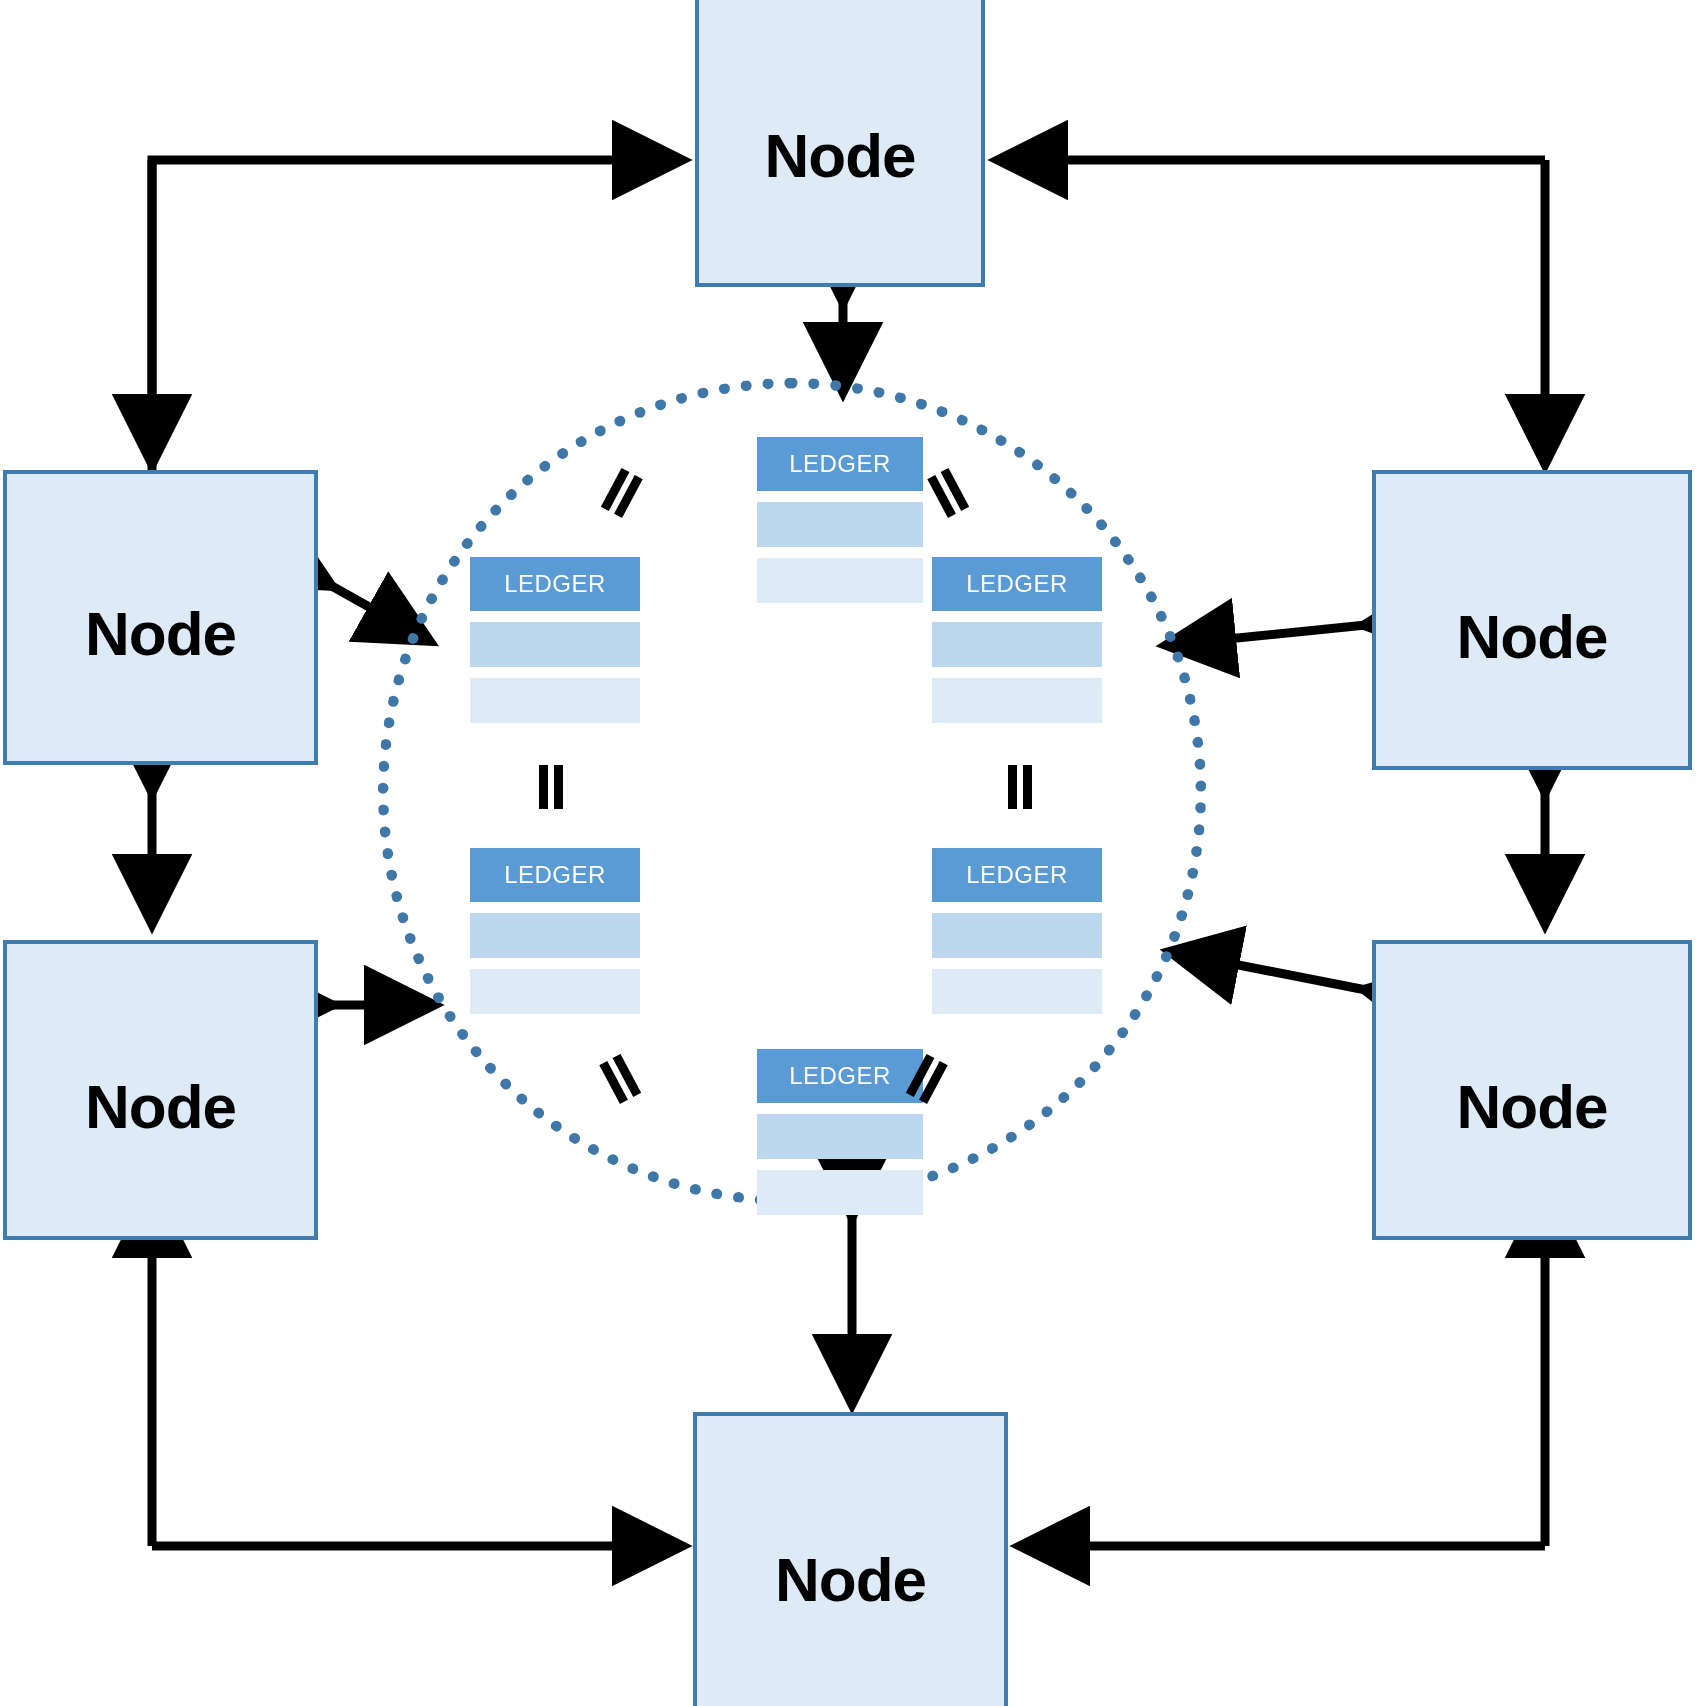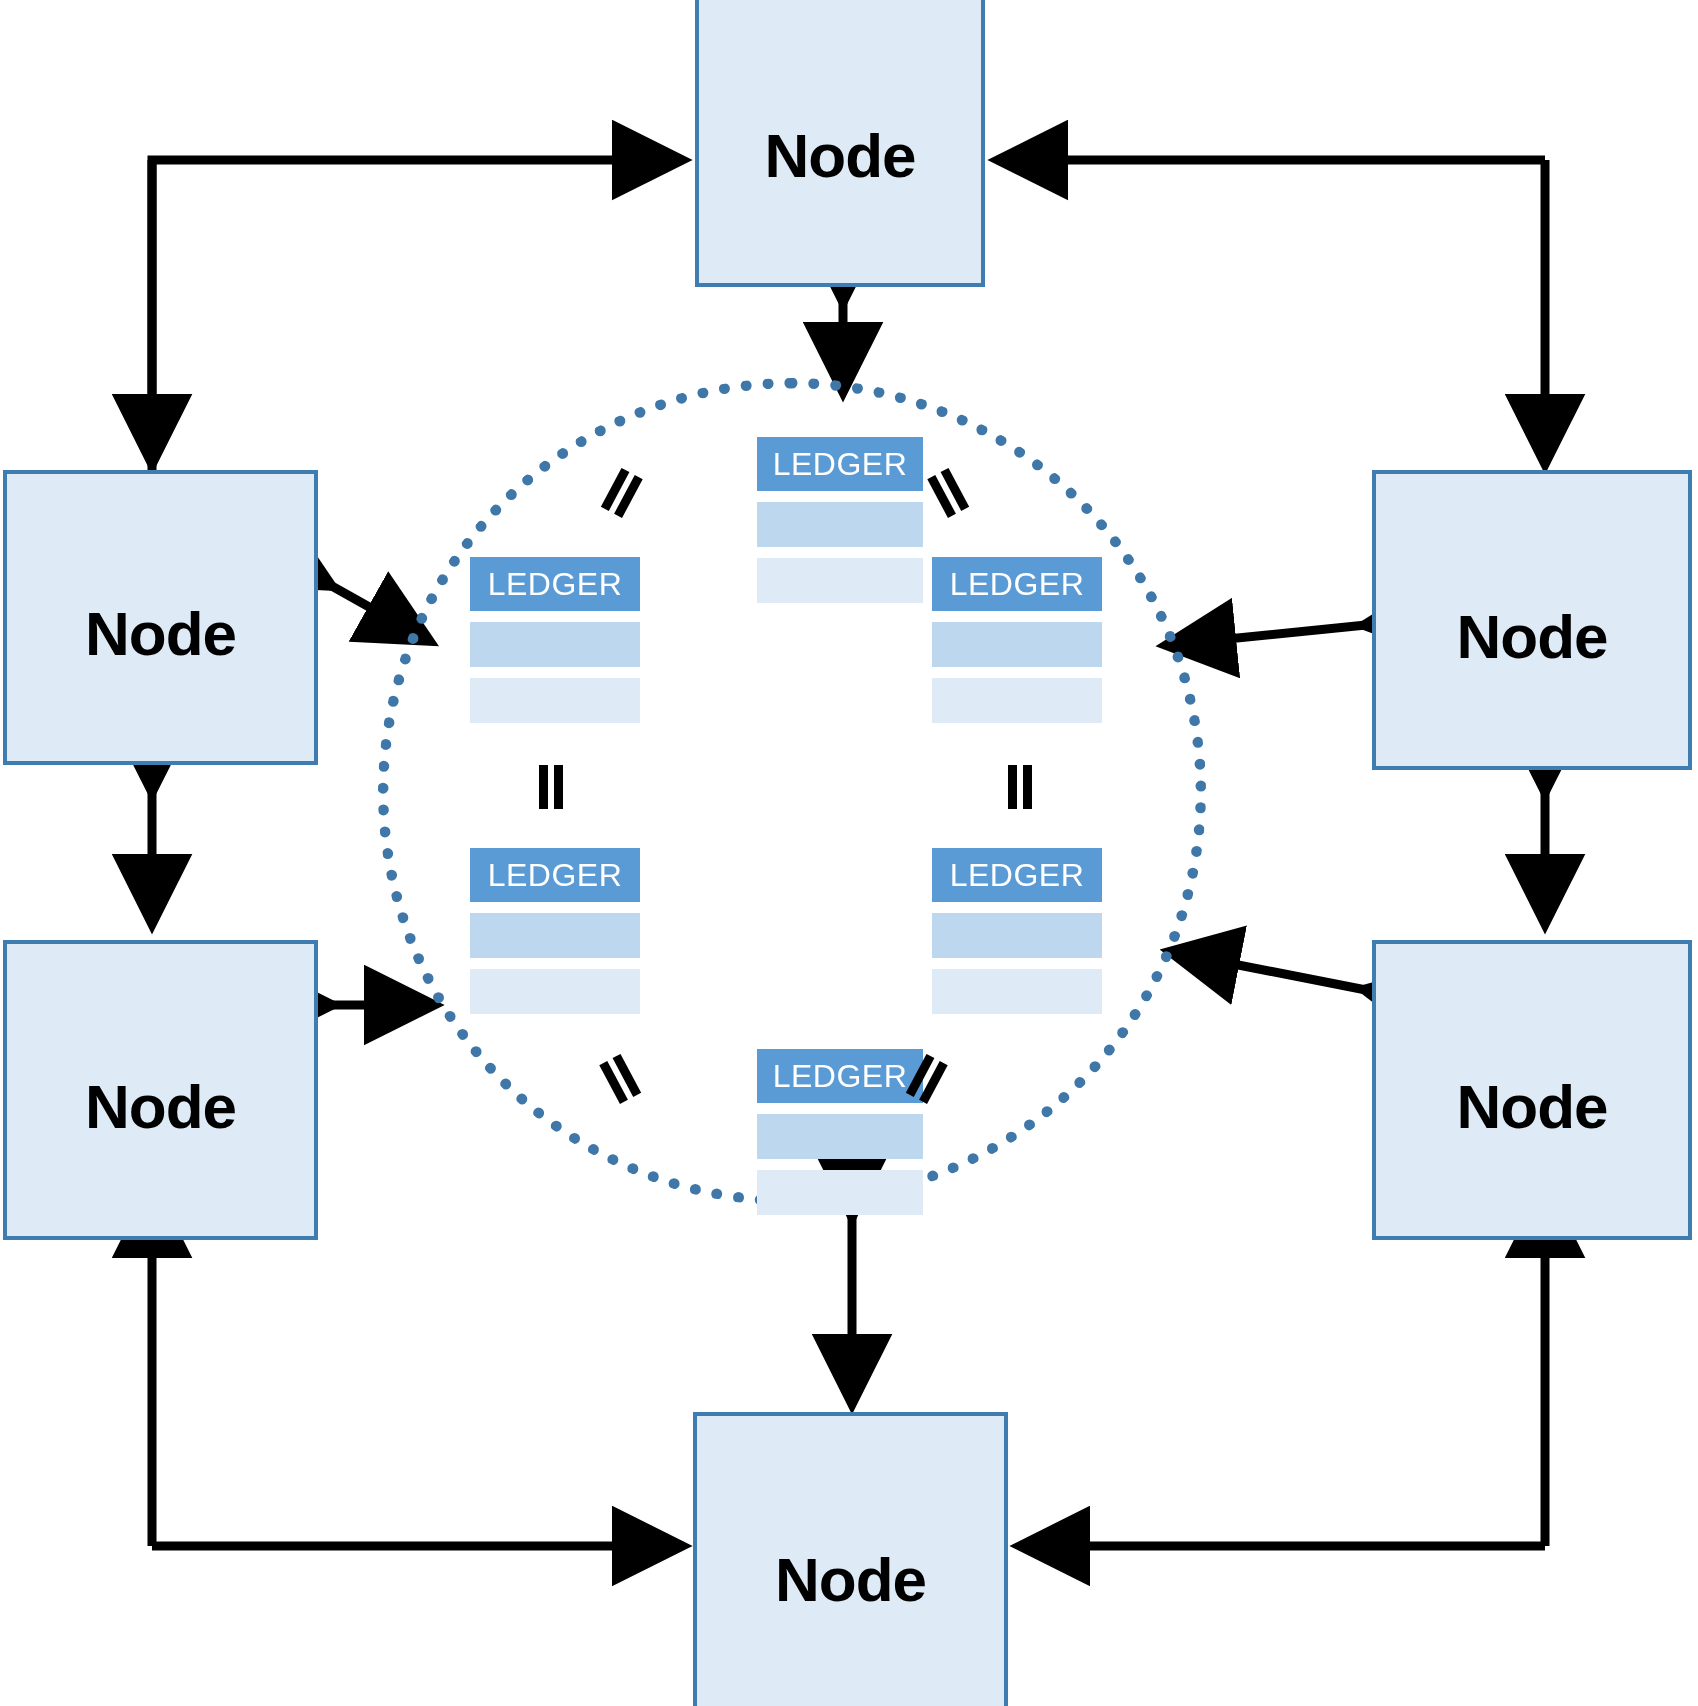--- a/index.html
+++ b/index.html
@@ -50,21 +50,21 @@
   }
   
   .ledger {
     position: absolute;
     width: 166px;
   }
   .ledger-header {
     background: #5B9BD5;
     color: #ffffff;
     font-family: "Liberation Sans", sans-serif;
-    font-size: 32px;
+    font-size: 24px;
     text-align: center;
     height: 54px;
     line-height: 54px;
     letter-spacing: 0.5px;
   }
   .ledger-row {
     height: 45px;
     margin-top: 11px;
   }
   .ledger-row.r1 { background: #BDD7EE; }

